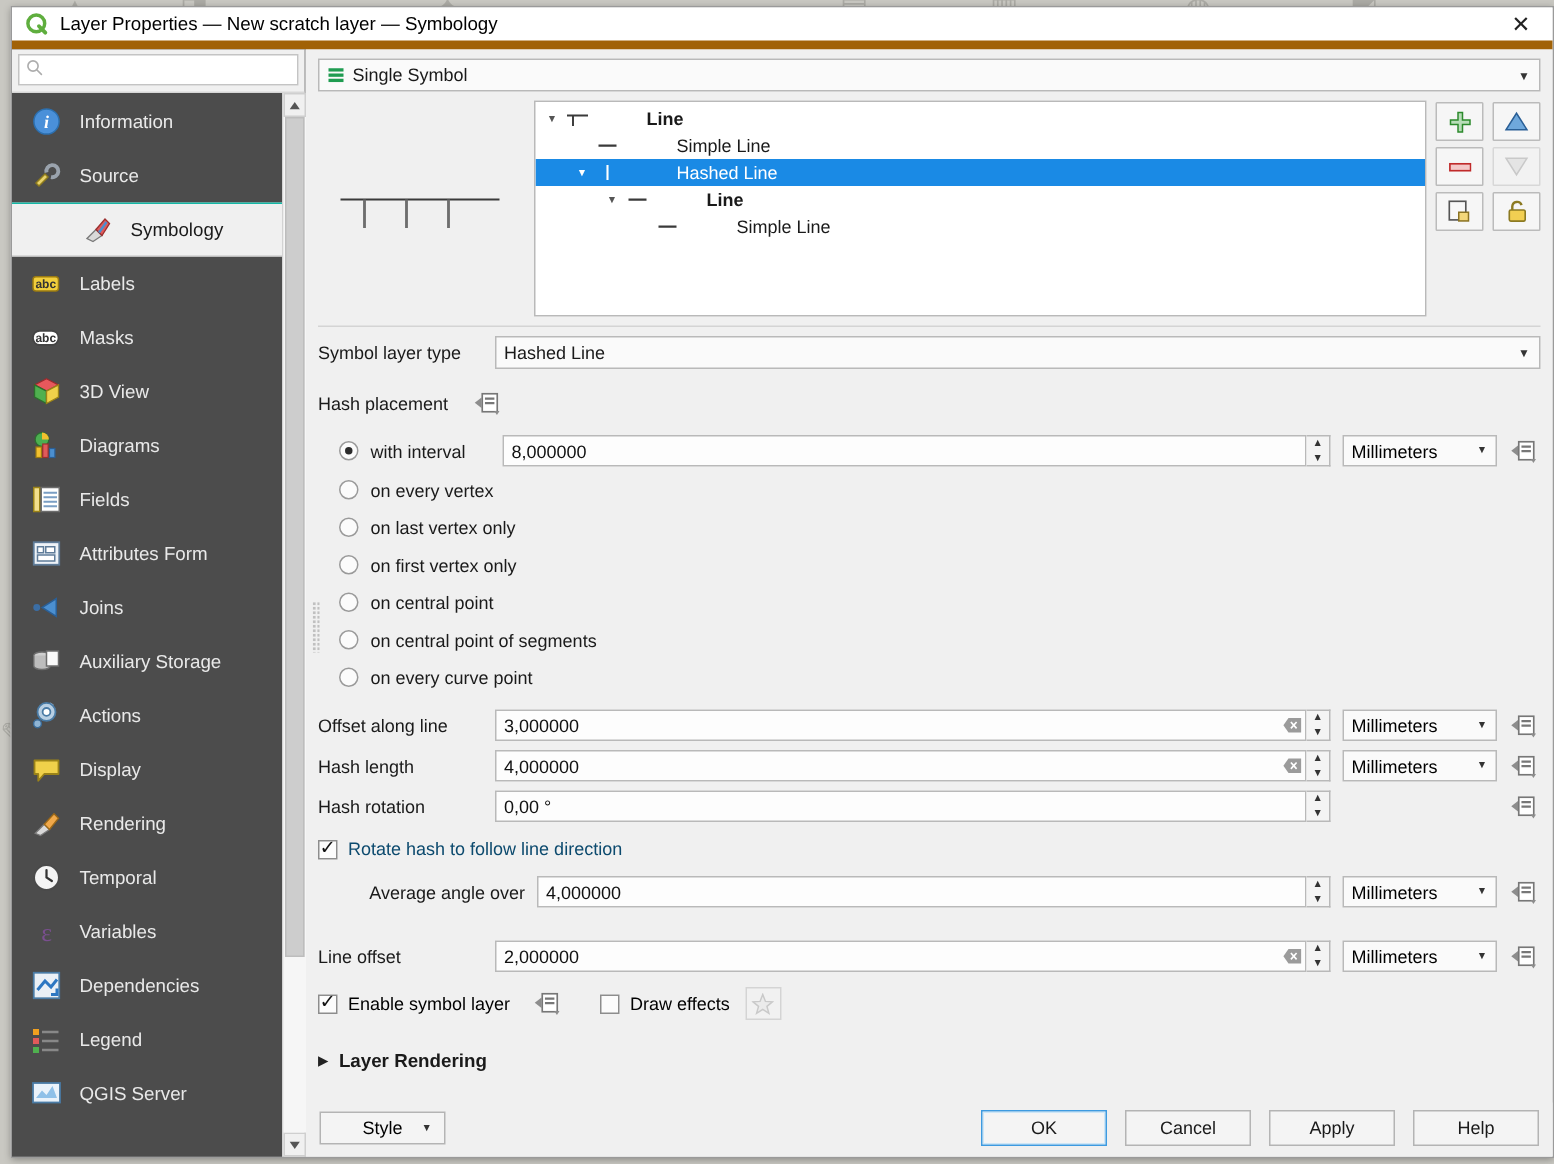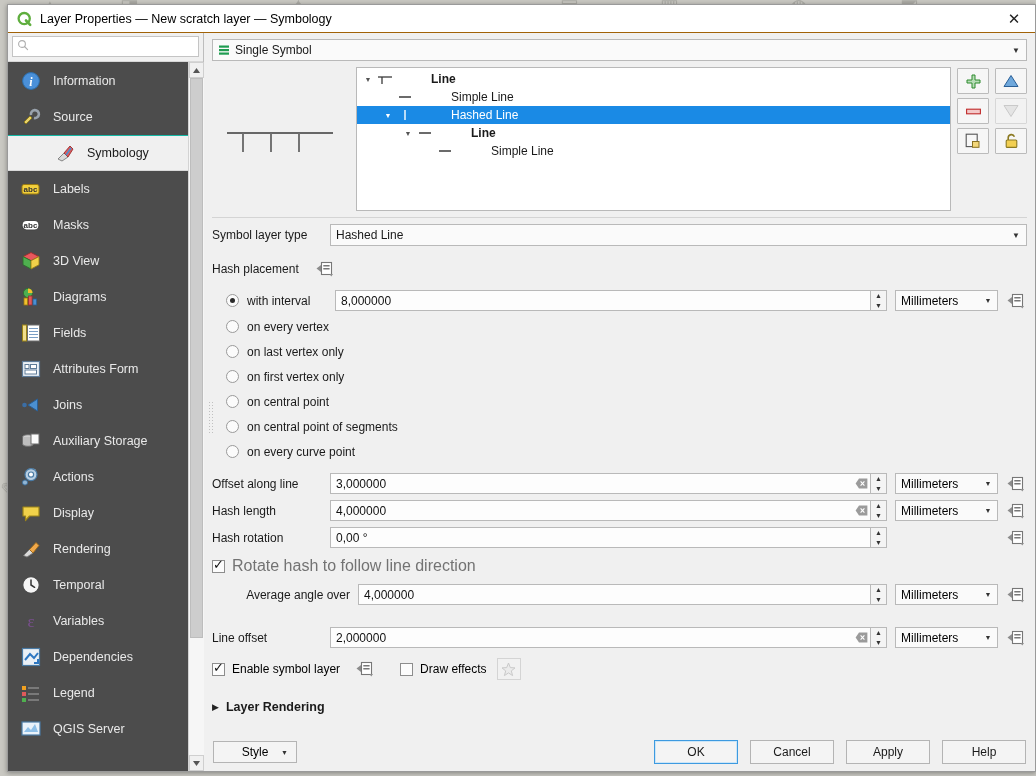--- a/index.html
+++ b/index.html
@@ -34,21 +34,21 @@
     border: 1px solid #9a9a9a;
     box-shadow: 0 1px 5px rgba(0,0,0,.35);
     display: flex; flex-direction: column;
   }
   
   #titlebar {
     height: 28px; min-height: 28px;
     background: #ffffff;
     display: flex; align-items: center;
     padding: 0 4px 0 9px;
-    border-bottom: 1px solid #a16207;
+    border-bottom: 6px solid #a16207;
   }
   #titlebar .qgis-logo {
     width: 16px; height: 16px; margin-right: 7px;
     position: relative; flex: 0 0 auto;
   }
   .qgis-logo svg { display: block; }
   #titlebar .title-text {
     font-size: 12.5px; color: #000; flex: 1 1 auto;
     white-space: nowrap; overflow: hidden;
   }
@@ -276,21 +276,21 @@
   .cbox {
     width: 13px; height: 13px; border: 1px solid #8d8d8d;
     background: #fcfcfc; margin-right: 7px; flex: 0 0 auto;
     position: relative; cursor: pointer;
   }
   .cbox.on::after {
     content: "✓"; position: absolute; left: 0px; top: -3px;
     font-size: 13px; color: #111; line-height: 14px;
   }
   .check-row { display: flex; align-items: center; height: 24px; }
-  .check-row .clabel { font-size: 16px; color: #737373; cursor: pointer; }
+  .check-row .clabel { font-size: 12px; color: #0c4a6e; cursor: pointer; }
 
   
   #bottomopts { display: flex; align-items: center; margin-top: 10px; }
   #bottomopts .gap { width: 24px; }
   .fxbtn {
     width: 24px; height: 22px; margin-left: 10px;
     border: 1px solid #c3c3c3; background: #f2f2f2;
     display: flex; align-items: center; justify-content: center;
     opacity: .6; cursor: default;
   }

